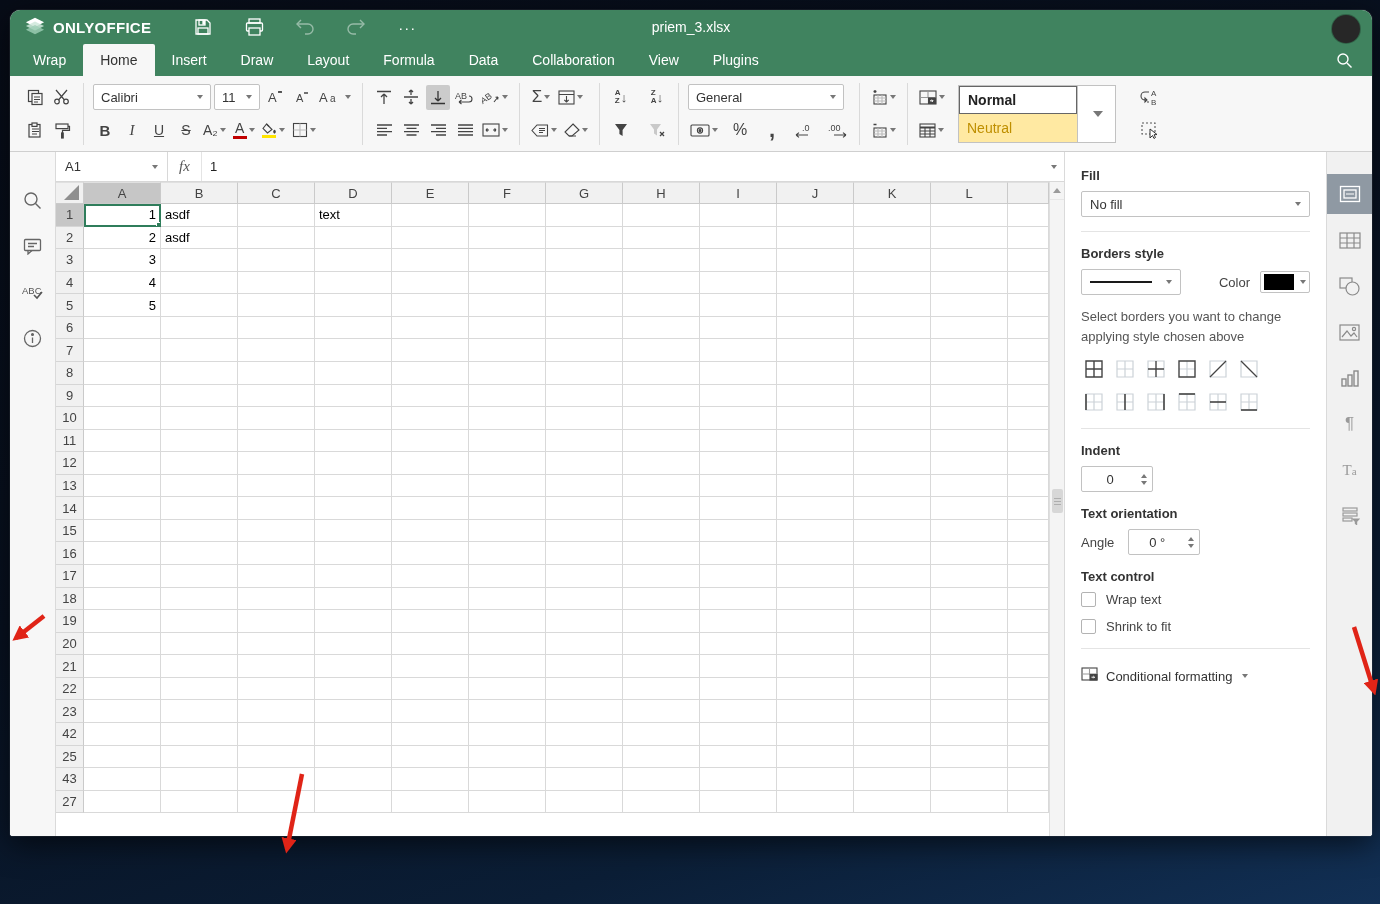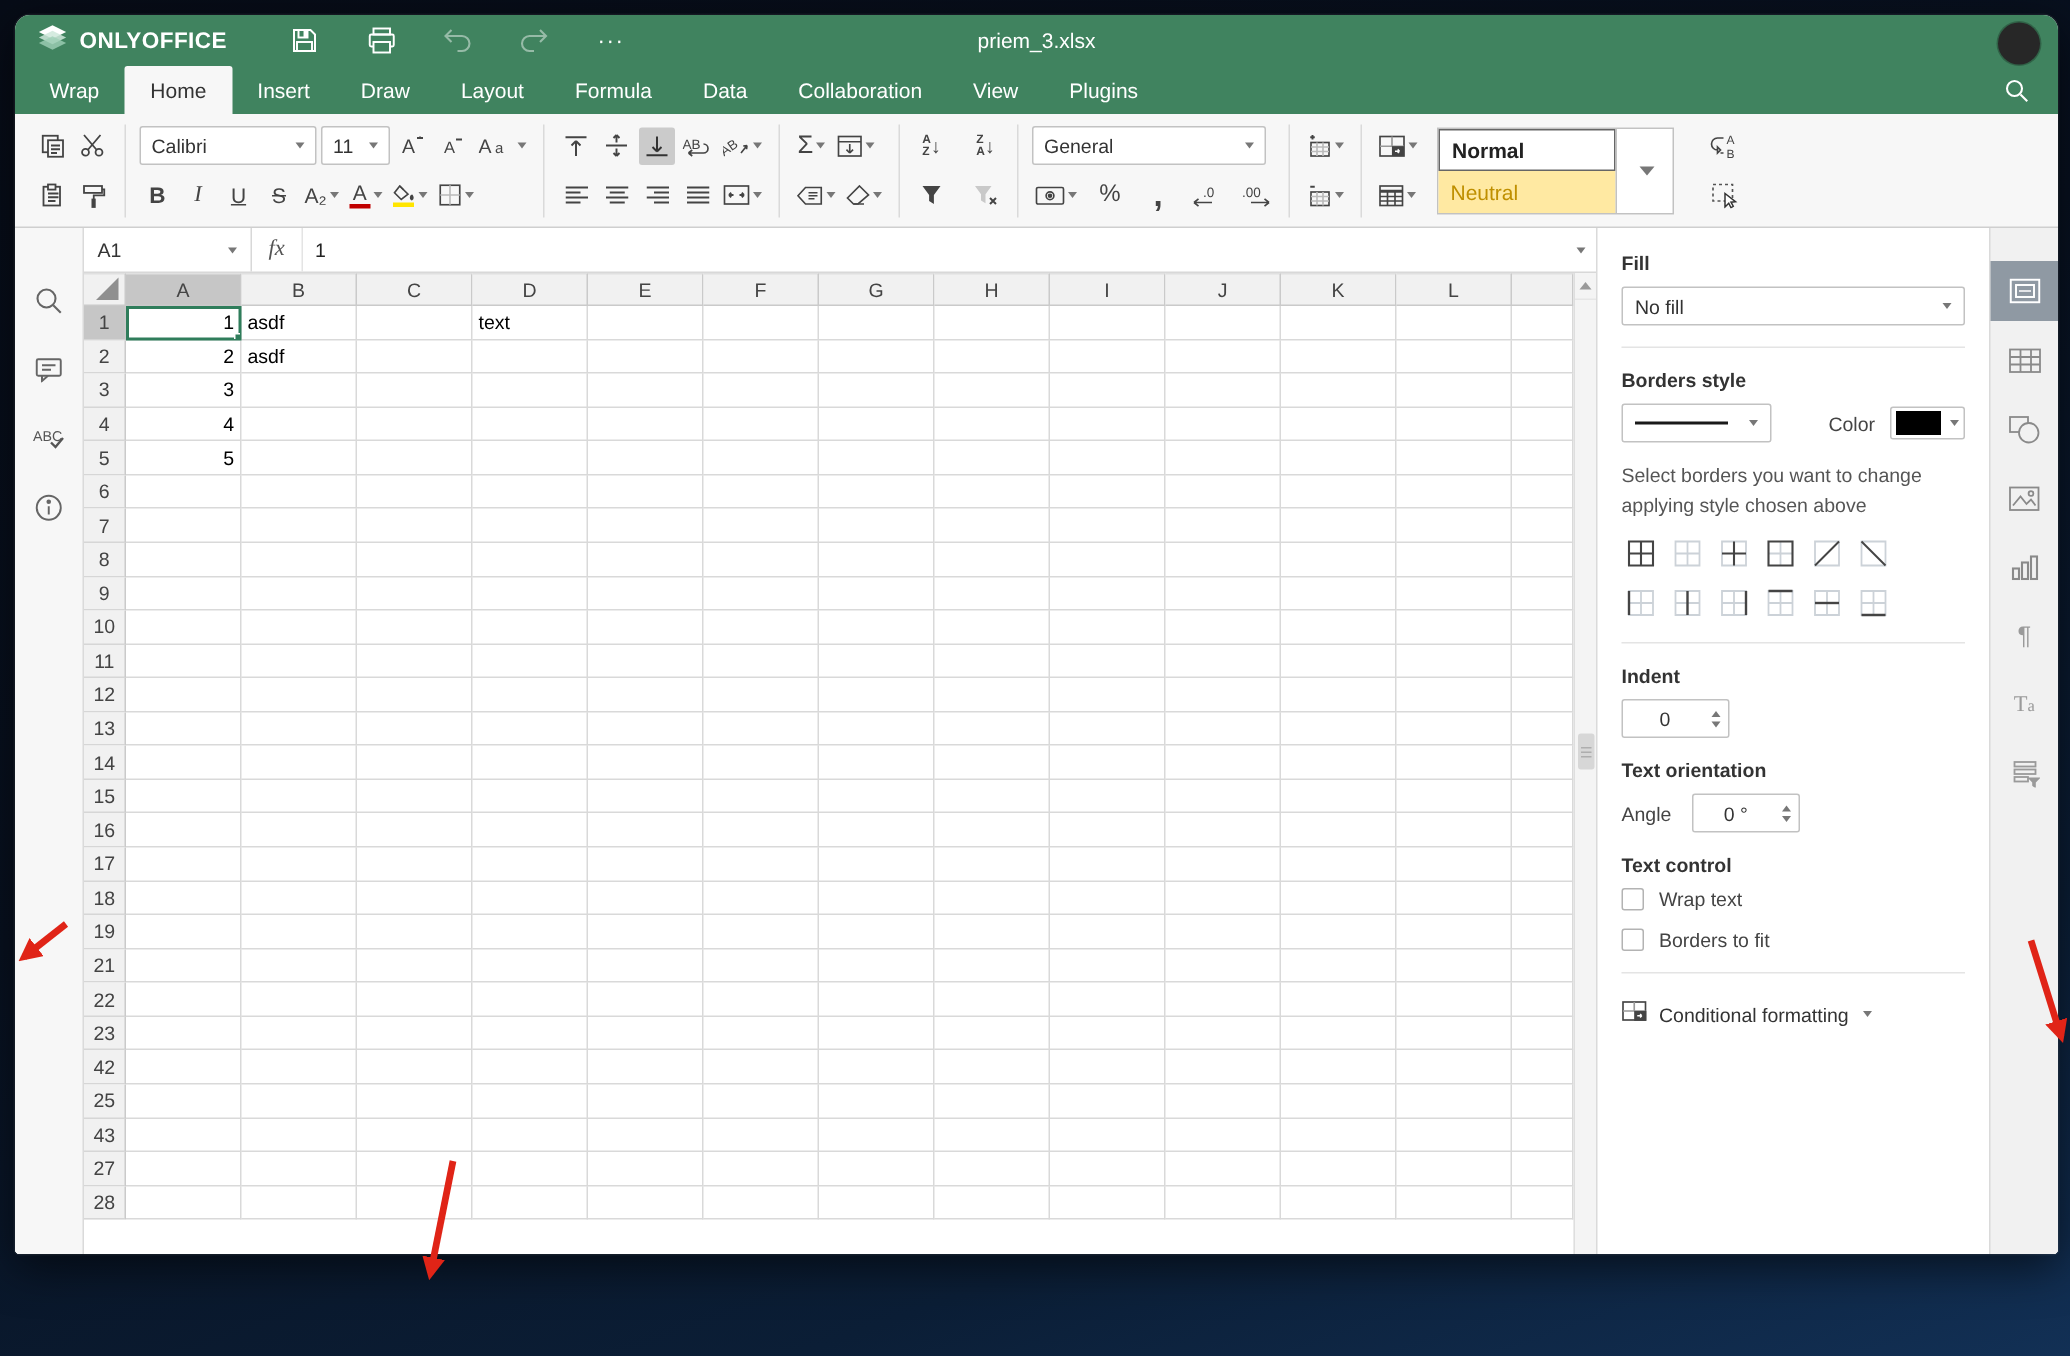--- a/index.html
+++ b/index.html
@@ -908,20 +908,36 @@
               <div class="gcell" style="width: 77px;"></div>
               <div class="gcell" style="width: 77px;"></div>
               <div class="gcell" style="width: 77px;"></div>
               <div class="gcell" style="width: 77px;"></div>
               <div class="gcell" style="width: 77px;"></div>
               <div class="gcell" style="width: 77px;"></div>
               <div class="gcell" style="width: 77px;"></div>
               <div class="gcell" style="width: 41px;"></div>
             </div>
             <div class="grow" style="height: 22.57px;">
+              <div class="rhdr">20</div>
+              <div class="gcell" style="width: 77px;"></div>
+              <div class="gcell" style="width: 77px;"></div>
+              <div class="gcell" style="width: 77px;"></div>
+              <div class="gcell" style="width: 77px;"></div>
+              <div class="gcell" style="width: 77px;"></div>
+              <div class="gcell" style="width: 77px;"></div>
+              <div class="gcell" style="width: 77px;"></div>
+              <div class="gcell" style="width: 77px;"></div>
+              <div class="gcell" style="width: 77px;"></div>
+              <div class="gcell" style="width: 77px;"></div>
+              <div class="gcell" style="width: 77px;"></div>
+              <div class="gcell" style="width: 77px;"></div>
+              <div class="gcell" style="width: 41px;"></div>
+            </div>
+            <div class="grow" style="height: 22.57px;">
               <div class="rhdr">21</div>
               <div class="gcell" style="width: 77px;"></div>
               <div class="gcell" style="width: 77px;"></div>
               <div class="gcell" style="width: 77px;"></div>
               <div class="gcell" style="width: 77px;"></div>
               <div class="gcell" style="width: 77px;"></div>
               <div class="gcell" style="width: 77px;"></div>
               <div class="gcell" style="width: 77px;"></div>
               <div class="gcell" style="width: 77px;"></div>
               <div class="gcell" style="width: 77px;"></div>
@@ -1005,36 +1021,20 @@
               <div class="gcell" style="width: 77px;"></div>
               <div class="gcell" style="width: 77px;"></div>
               <div class="gcell" style="width: 77px;"></div>
               <div class="gcell" style="width: 77px;"></div>
               <div class="gcell" style="width: 77px;"></div>
               <div class="gcell" style="width: 77px;"></div>
               <div class="gcell" style="width: 41px;"></div>
             </div>
             <div class="grow" style="height: 22.57px;">
               <div class="rhdr">27</div>
-              <div class="gcell" style="width: 77px;"></div>
-              <div class="gcell" style="width: 77px;"></div>
-              <div class="gcell" style="width: 77px;"></div>
-              <div class="gcell" style="width: 77px;"></div>
-              <div class="gcell" style="width: 77px;"></div>
-              <div class="gcell" style="width: 77px;"></div>
-              <div class="gcell" style="width: 77px;"></div>
-              <div class="gcell" style="width: 77px;"></div>
-              <div class="gcell" style="width: 77px;"></div>
-              <div class="gcell" style="width: 77px;"></div>
-              <div class="gcell" style="width: 77px;"></div>
-              <div class="gcell" style="width: 77px;"></div>
-              <div class="gcell" style="width: 41px;"></div>
-            </div>
-            <div class="grow" style="height: 22.57px;">
-              <div class="rhdr">28</div>
               <div class="gcell" style="width: 77px;"></div>
               <div class="gcell" style="width: 77px;"></div>
               <div class="gcell" style="width: 77px;"></div>
               <div class="gcell" style="width: 77px;"></div>
               <div class="gcell" style="width: 77px;"></div>
               <div class="gcell" style="width: 77px;"></div>
               <div class="gcell" style="width: 77px;"></div>
               <div class="gcell" style="width: 77px;"></div>
               <div class="gcell" style="width: 77px;"></div>
               <div class="gcell" style="width: 77px;"></div>
@@ -1170,21 +1170,21 @@
             </span>
         </div>
       </div>
       <div class="rp-h" style="margin-top:2px;">Text control</div>
       <div class="chk-row">
         <span class="chk"></span>
         <span>Wrap text</span>
       </div>
       <div class="chk-row">
         <span class="chk"></span>
-        <span>Borders to fit</span>
+        <span>Shrink to fit</span>
       </div>
       <div class="rp-div"></div>
       <div class="cond-row">
         <span><svg width="17" height="15" viewBox="0 0 17 15" fill="none" stroke="#444" stroke-width="1.1">
               <rect x="1" y="1" width="15" height="12"></rect>
               <path d="M1 7 h15 M8.5 1 v6" stroke="#999"></path>
               <rect x="9" y="7.5" width="7" height="5.5" fill="#444"></rect>
               <path d="M10.5 10.2 h3 M13.5 10.2 l-1.1 -1.1 M13.5 10.2 l-1.1 1.1" stroke="#fff" stroke-width="1"></path>
             </svg></span>
         <span>Conditional formatting</span>

